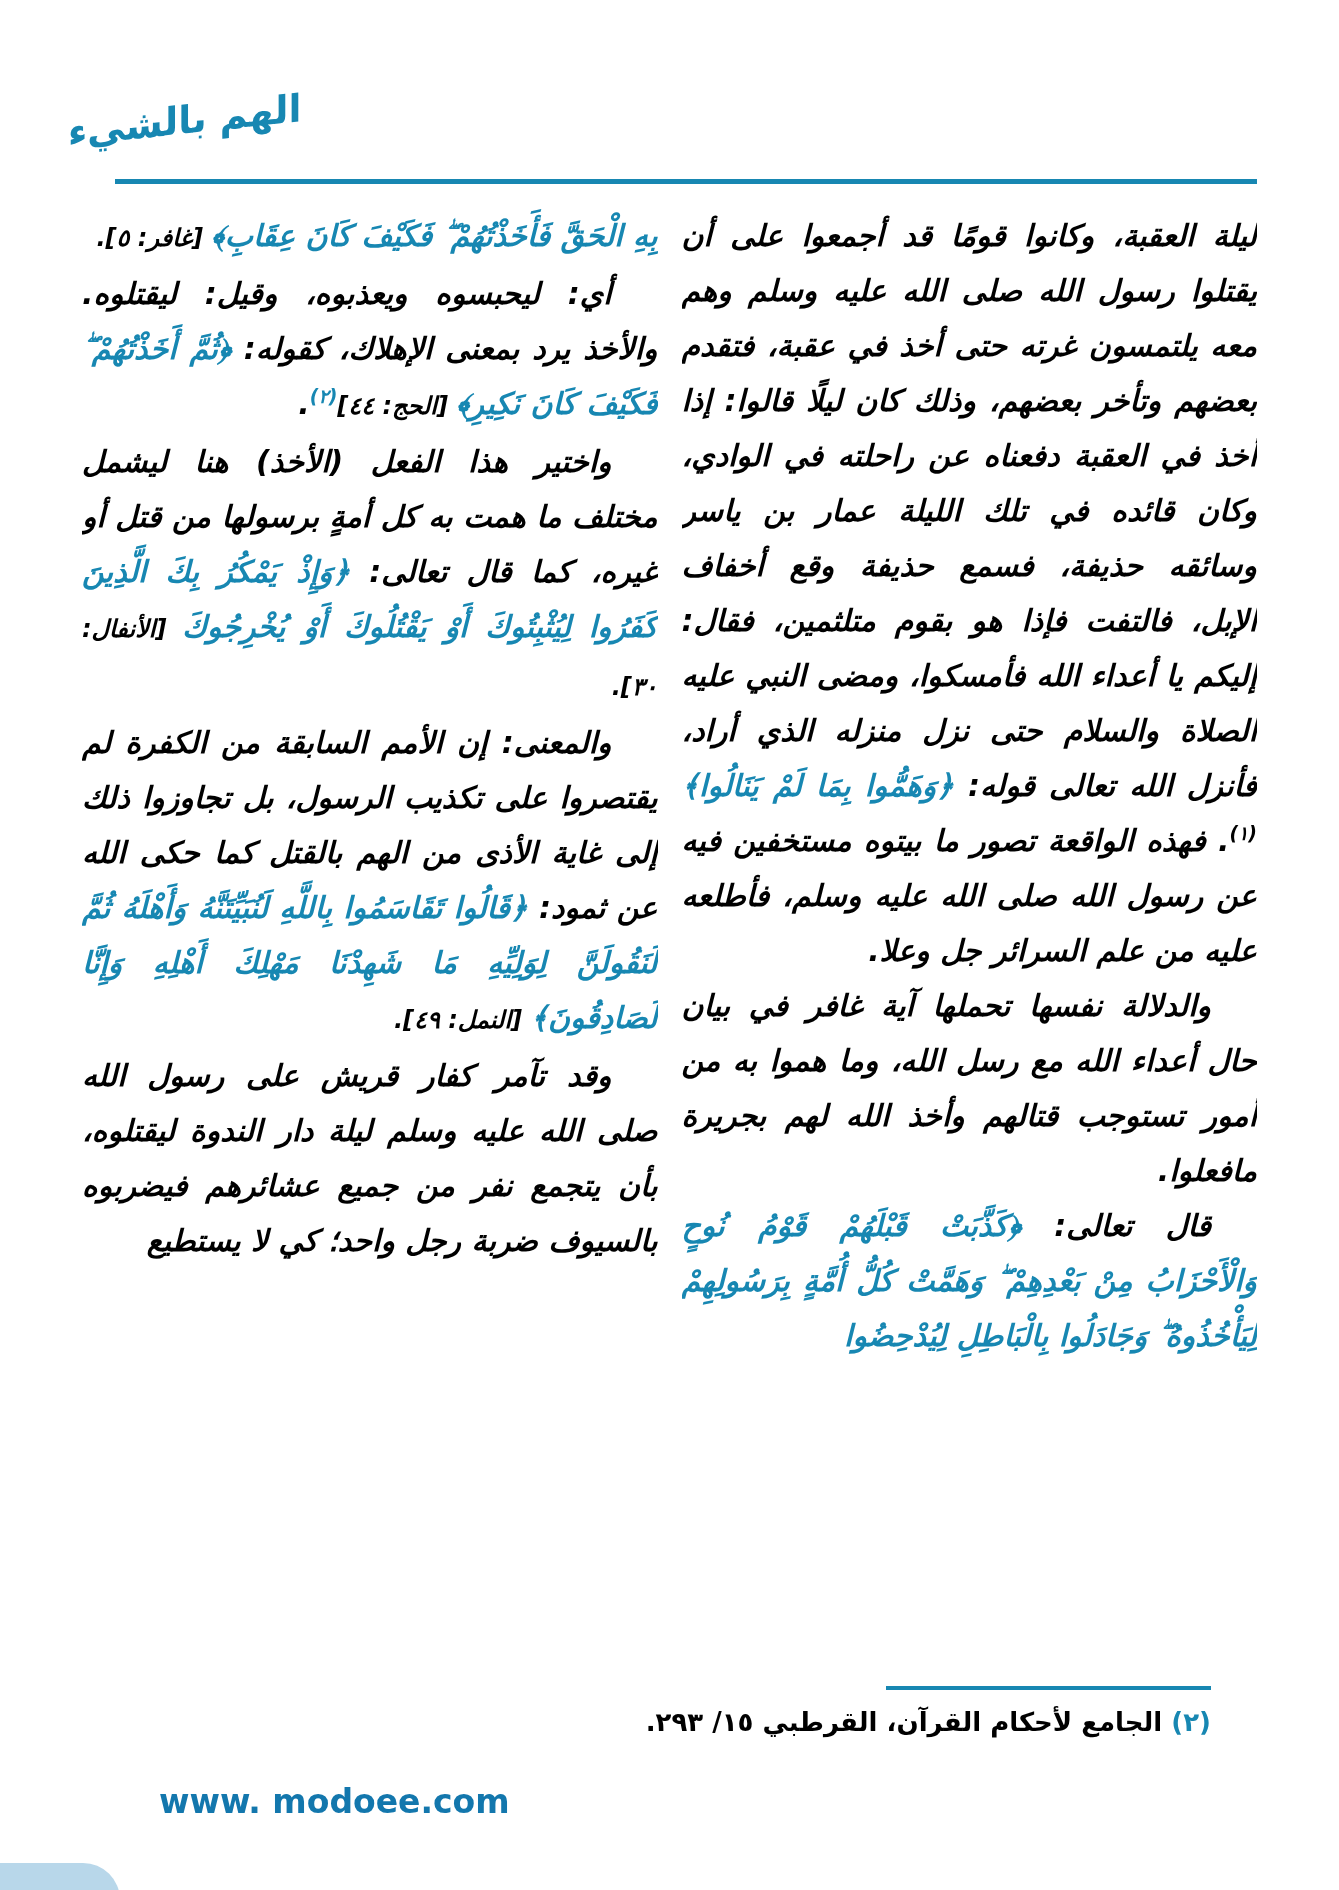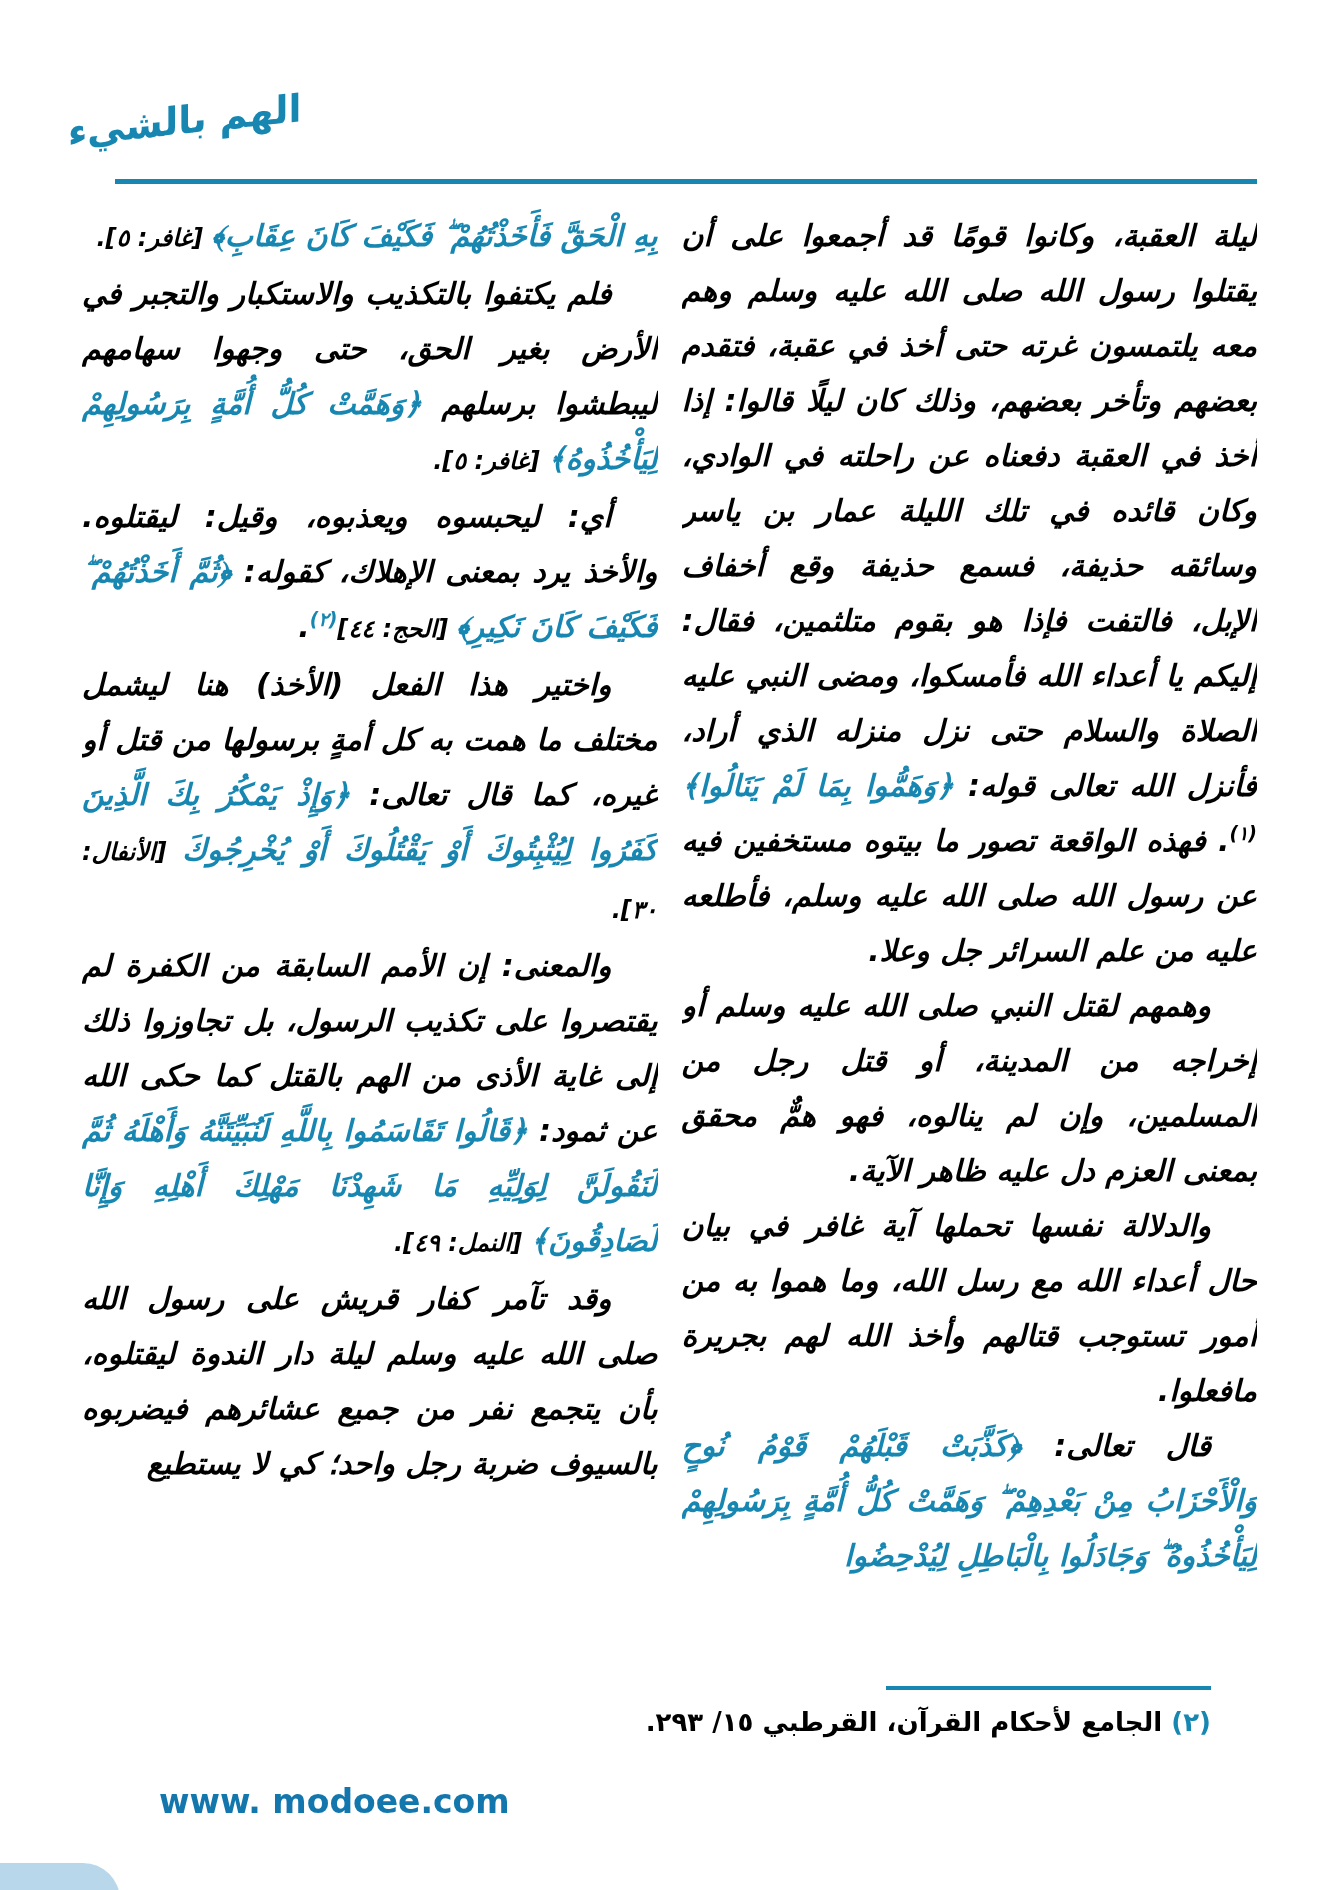--- a/index.html
+++ b/index.html
@@ -92,27 +92,25 @@
 
 <div class="page">
 
   <div class="logo">الهم بالشيء</div>
 
   <div class="header-rule"></div>
 
   <main class="columns">
     <section class="col">
         <p><span class="t">ليلة العقبة، وكانوا قومًا قد أجمعوا على أن يقتلوا رسول الله صلى الله عليه وسلم وهم معه يلتمسون غرته حتى أخذ في عقبة، فتقدم بعضهم وتأخر بعضهم، وذلك كان ليلًا قالوا: إذا أخذ في العقبة دفعناه عن راحلته في الوادي، وكان قائده في تلك الليلة عمار بن ياسر وسائقه حذيفة، فسمع حذيفة وقع أخفاف الإبل، فالتفت فإذا هو بقوم متلثمين، فقال: إليكم يا أعداء الله فأمسكوا، ومضى النبي عليه الصلاة والسلام حتى نزل منزله الذي أراد، فأنزل الله تعالى قوله: </span><span class="q">﴿وَهَمُّوا بِمَا لَمْ يَنَالُوا﴾</span><span class="sup">(١)</span><span class="t">. فهذه الواقعة تصور ما بيتوه مستخفين فيه عن رسول الله صلى الله عليه وسلم، فأطلعه عليه من علم السرائر جل وعلا.</span></p>
-        <p class="indent"><span class="t">وهمهم لقتل النبي صلى الله عليه وسلم أو إخراجه من المدينة، أو قتل رجل من المسلمين، وإن لم ينالوه، فهو همٌّ محقق بمعنى العزم دل عليه ظاهر الآية.</span></p>
         <p class="indent"><span class="t">والدلالة نفسها تحملها آية غافر في بيان حال أعداء الله مع رسل الله، وما هموا به من أمور تستوجب قتالهم وأخذ الله لهم بجريرة مافعلوا.</span></p>
         <p class="indent"><span class="t">قال تعالى: </span><span class="q">﴿كَذَّبَتْ قَبْلَهُمْ قَوْمُ نُوحٍ وَالْأَحْزَابُ مِنْ بَعْدِهِمْ ۖ وَهَمَّتْ كُلُّ أُمَّةٍ بِرَسُولِهِمْ لِيَأْخُذُوهُ ۖ وَجَادَلُوا بِالْبَاطِلِ لِيُدْحِضُوا</span></p>
       </section>
     <section class="col">
         <p><span class="q">بِهِ الْحَقَّ فَأَخَذْتُهُمْ ۖ فَكَيْفَ كَانَ عِقَابِ﴾</span><span class="ref"> [غافر: ٥].</span></p>
-        <p class="indent"><span class="t">فلم يكتفوا بالتكذيب والاستكبار والتجبر في الأرض بغير الحق، حتى وجهوا سهامهم ليبطشوا برسلهم </span><span class="q">﴿وَهَمَّتْ كُلُّ أُمَّةٍ بِرَسُولِهِمْ لِيَأْخُذُوهُ﴾</span><span class="ref"> [غافر: ٥].</span></p>
         <p class="indent"><span class="t">أي: ليحبسوه ويعذبوه، وقيل: ليقتلوه. والأخذ يرد بمعنى الإهلاك، كقوله: </span><span class="q">﴿ثُمَّ أَخَذْتُهُمْ ۖ فَكَيْفَ كَانَ نَكِيرِ﴾</span><span class="ref"> [الحج: ٤٤]</span><span class="sup sup-teal">(٢)</span><span class="t">.</span></p>
         <p class="indent"><span class="t">واختير هذا الفعل (الأخذ) هنا ليشمل مختلف ما همت به كل أمةٍ برسولها من قتل أو غيره، كما قال تعالى: </span><span class="q">﴿وَإِذْ يَمْكُرُ بِكَ الَّذِينَ كَفَرُوا لِيُثْبِتُوكَ أَوْ يَقْتُلُوكَ أَوْ يُخْرِجُوكَ</span><span class="ref"> [الأنفال: ٣٠].</span></p>
         <p class="indent"><span class="t">والمعنى: إن الأمم السابقة من الكفرة لم يقتصروا على تكذيب الرسول، بل تجاوزوا ذلك إلى غاية الأذى من الهم بالقتل كما حكى الله عن ثمود: </span><span class="q">﴿قَالُوا تَقَاسَمُوا بِاللَّهِ لَنُبَيِّتَنَّهُ وَأَهْلَهُ ثُمَّ لَنَقُولَنَّ لِوَلِيِّهِ مَا شَهِدْنَا مَهْلِكَ أَهْلِهِ وَإِنَّا لَصَادِقُونَ﴾</span><span class="ref"> [النمل: ٤٩].</span></p>
         <p class="indent"><span class="t">وقد تآمر كفار قريش على رسول الله صلى الله عليه وسلم ليلة دار الندوة ليقتلوه، بأن يتجمع نفر من جميع عشائرهم فيضربوه بالسيوف ضربة رجل واحد؛ كي لا يستطيع</span></p>
       </section>
   </main>
 
   <div class="footnotes">
     <div class="fn fn-2">
       <div class="fnrule"></div>

